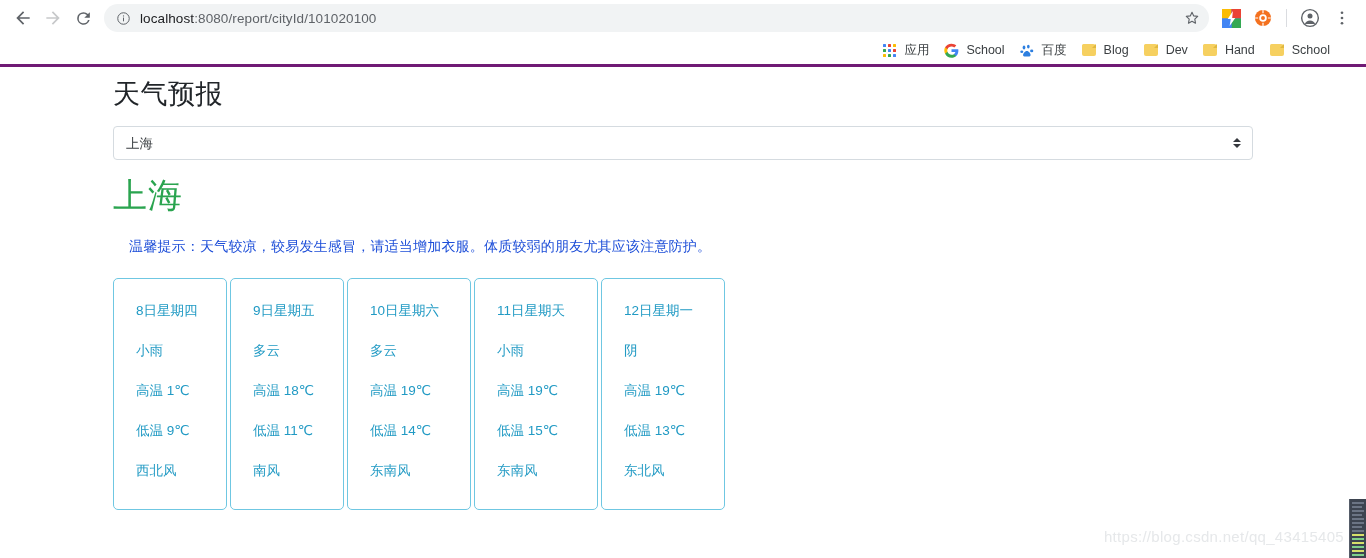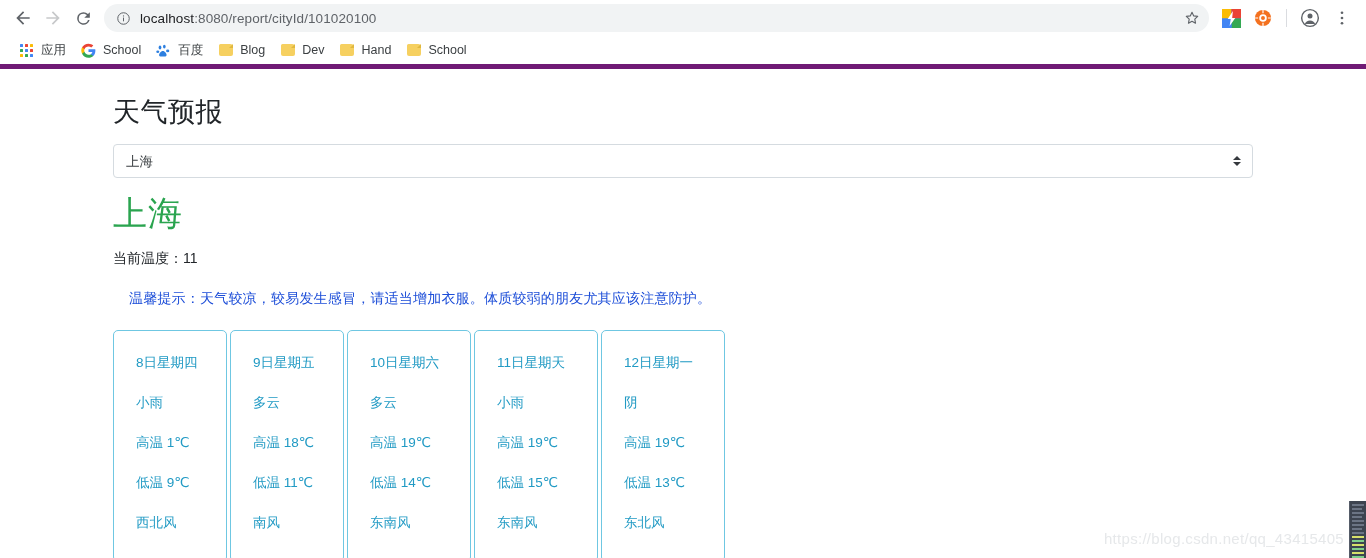--- a/index.html
+++ b/index.html
@@ -8,21 +8,21 @@
     width: 1366px; height: 558px;
     overflow: hidden;
     background: #ffffff;
     font-family: "Liberation Sans", "DejaVu Sans", sans-serif;
   }
 
   
   .browser-chrome {
     width: 1366px;
     background: #ffffff;
-    border-bottom: 5px solid #701a75;
+    border-bottom: 3px solid #701a75;
   }
   .toolbar-row {
     height: 36px;
     display: flex;
     align-items: center;
     padding: 0 8px;
   }
   .nav-btn {
     width: 30px; height: 30px;
     display: flex; align-items: center; justify-content: center;
@@ -59,22 +59,23 @@
   }
   .toolbar-right { display: flex; align-items: center; flex: 0 0 auto; }
   .ext-icon { width: 26px; height: 26px; display: flex; align-items: center; justify-content: center; margin: 0 3px; }
   .chrome-divider { width: 1px; height: 18px; background: #dadce0; margin: 0 7px; }
 
   
   .bookmarks-row {
     height: 28px;
     display: flex;
     align-items: center;
-    padding: 0 14px;
-    background: #ffffff;
+    padding: 0 26px;
+    background: #ffffff;
+    justify-content: flex-end;
   }
   .bm {
     display: flex;
     align-items: center;
     height: 22px;
     padding: 0 8px 0 4px;
     margin-right: 2px;
     border-radius: 4px;
     font-size: 12.5px;
     color: #3c4043;
@@ -104,21 +105,21 @@
     background: #ffffff;
     overflow: hidden;
   }
   .page {
     padding: 0 0 0 113px;
   }
   .page-title {
     font-size: 27px;
     font-weight: 400;
     color: #212529;
-    margin: 26px 0 0 0;
+    margin: 10px 0 0 0;
     line-height: 34px;
     letter-spacing: 0.5px;
   }
   .city-select {
     display: block;
     width: 1140px;
     height: 34px;
     margin-top: 15px;
     padding: 0 12px;
     font-size: 13.5px;
@@ -385,21 +386,20 @@
         <option>上海</option>
       </select>
       <span class="select-arrows">
         <span class="arr-up"></span>
           <span class="arr-dn"></span>
       </span>
     </div>
 
     <div class="city-name">上海</div>
 
-    <p class="info-line">当前温度：11</p>
     <p class="tip-line">温馨提示：天气较凉，较易发生感冒，请适当增加衣服。体质较弱的朋友尤其应该注意防护。</p>
 
     <div class="cards">
 
       <div class="card">
         <div class="card-line">8日星期四</div>
         <div class="card-line">小雨</div>
         <div class="card-line">高温 1℃</div>
         <div class="card-line">低温 9℃</div>
         <div class="card-line">西北风</div>

